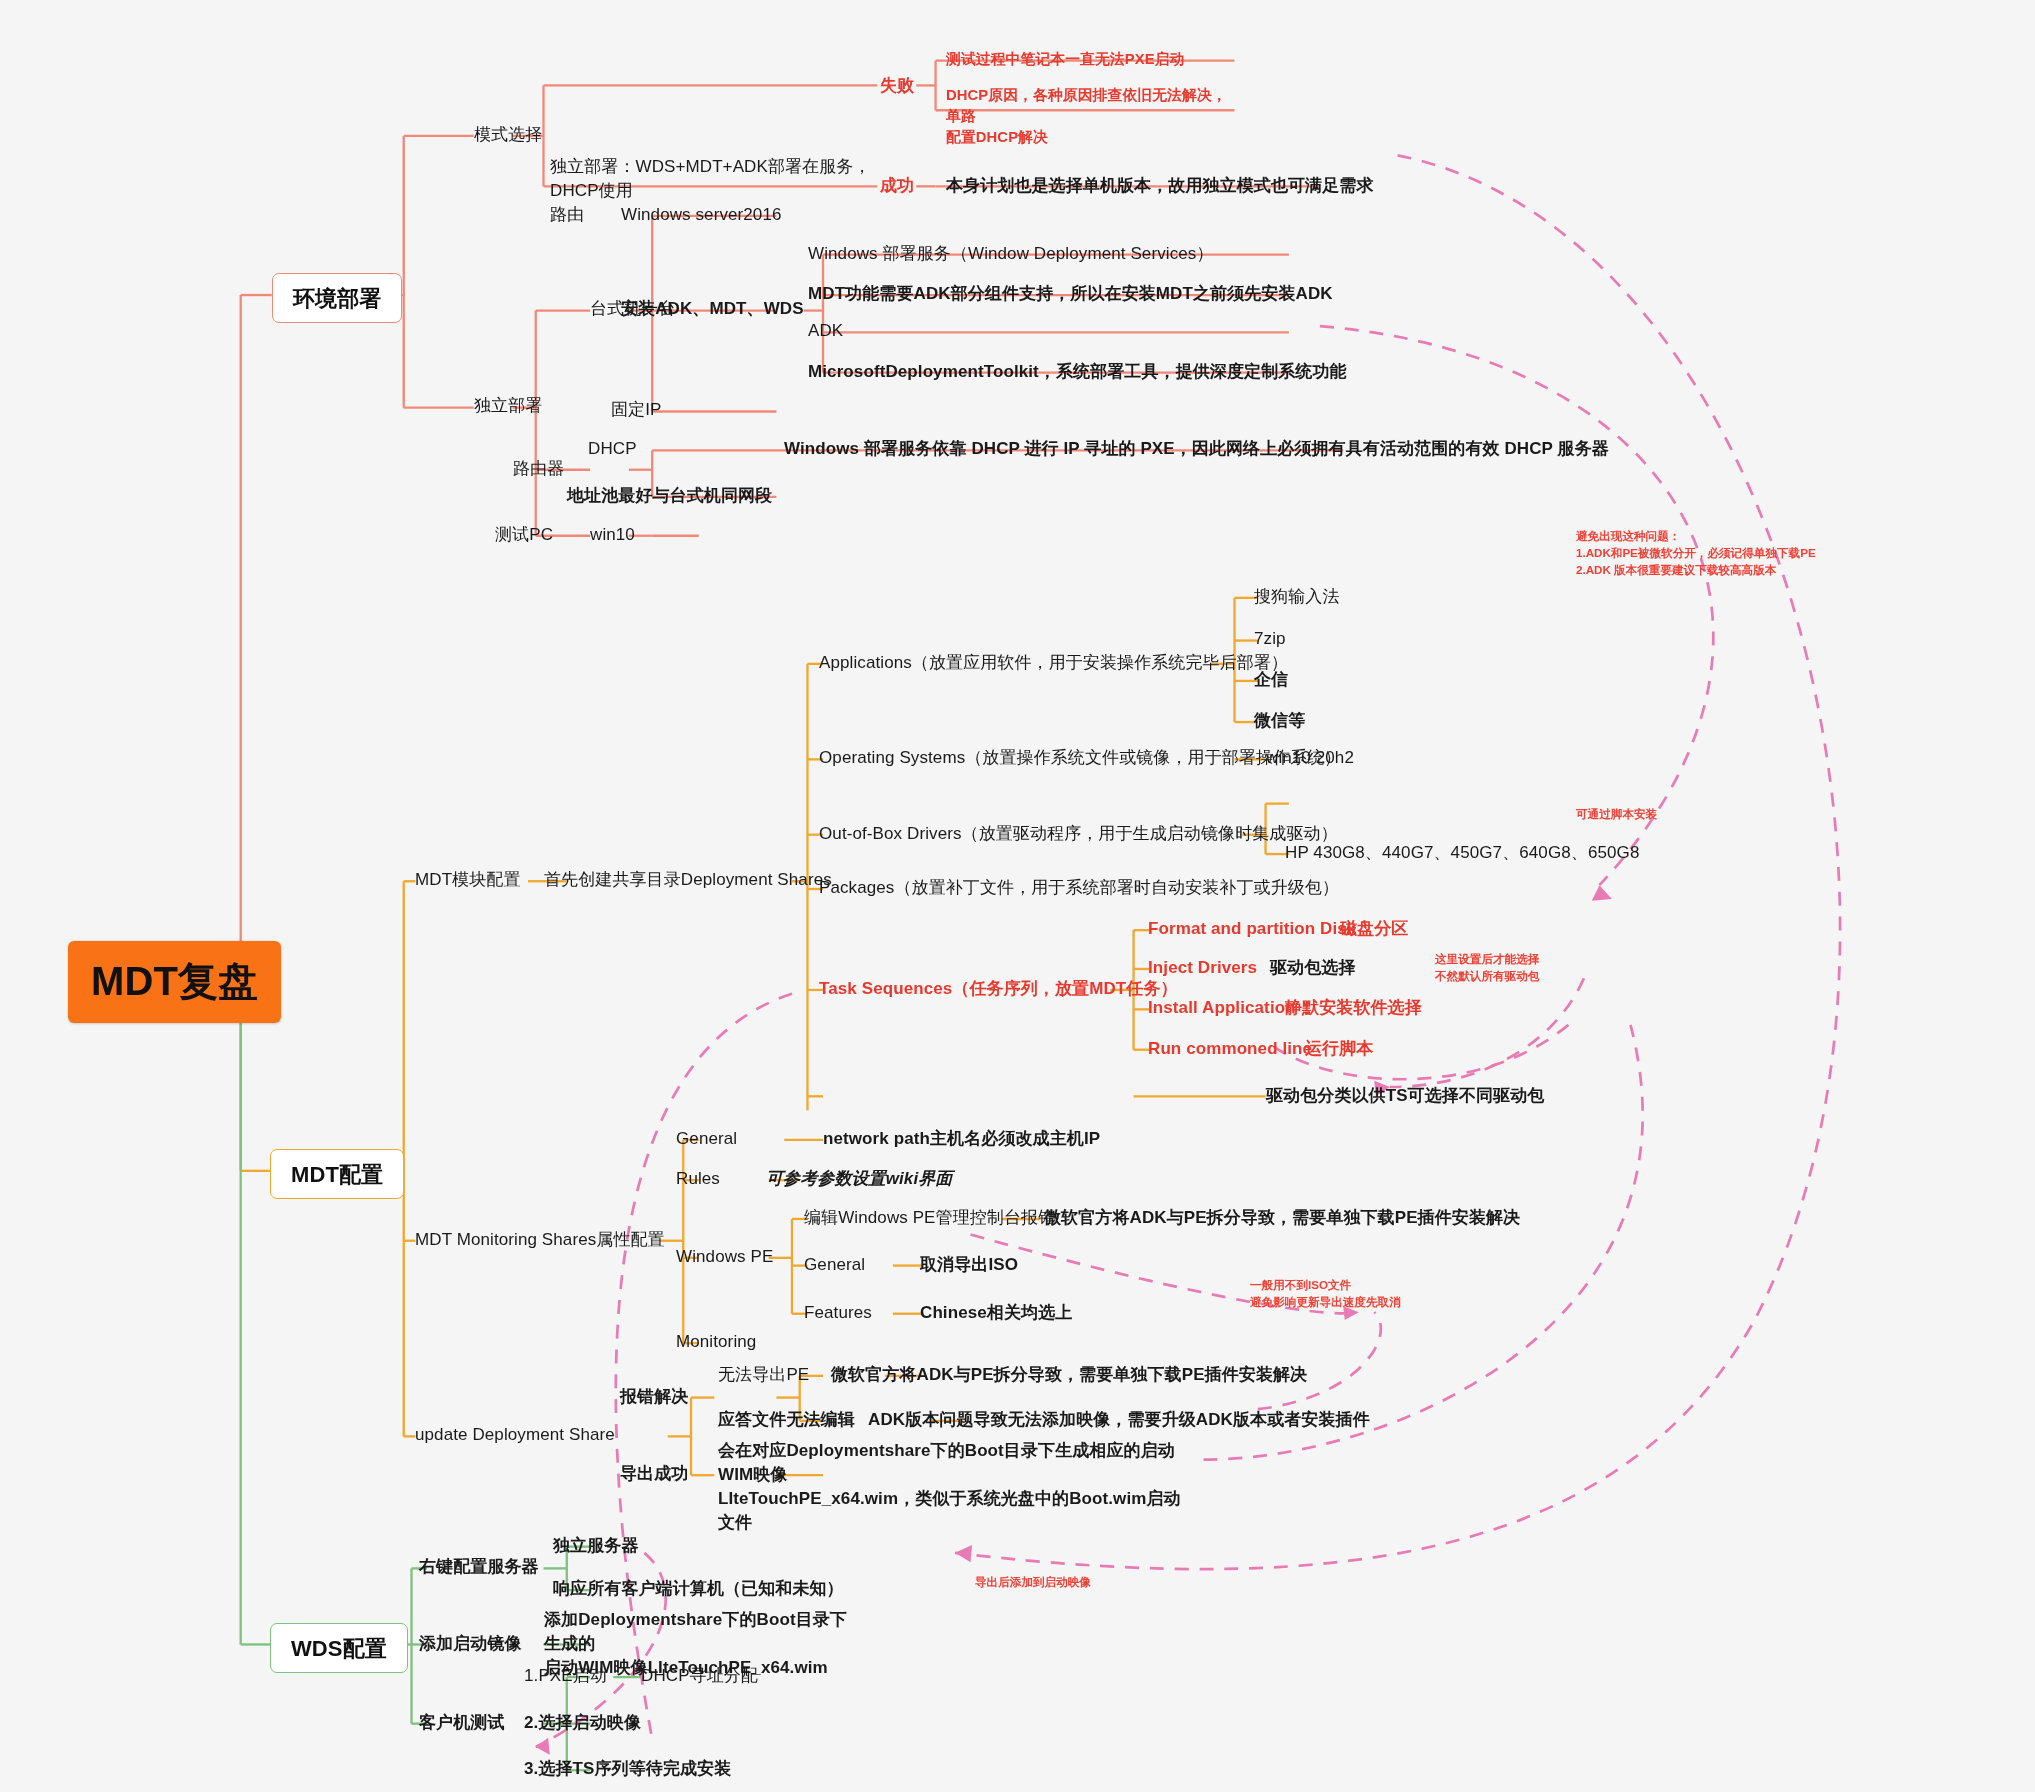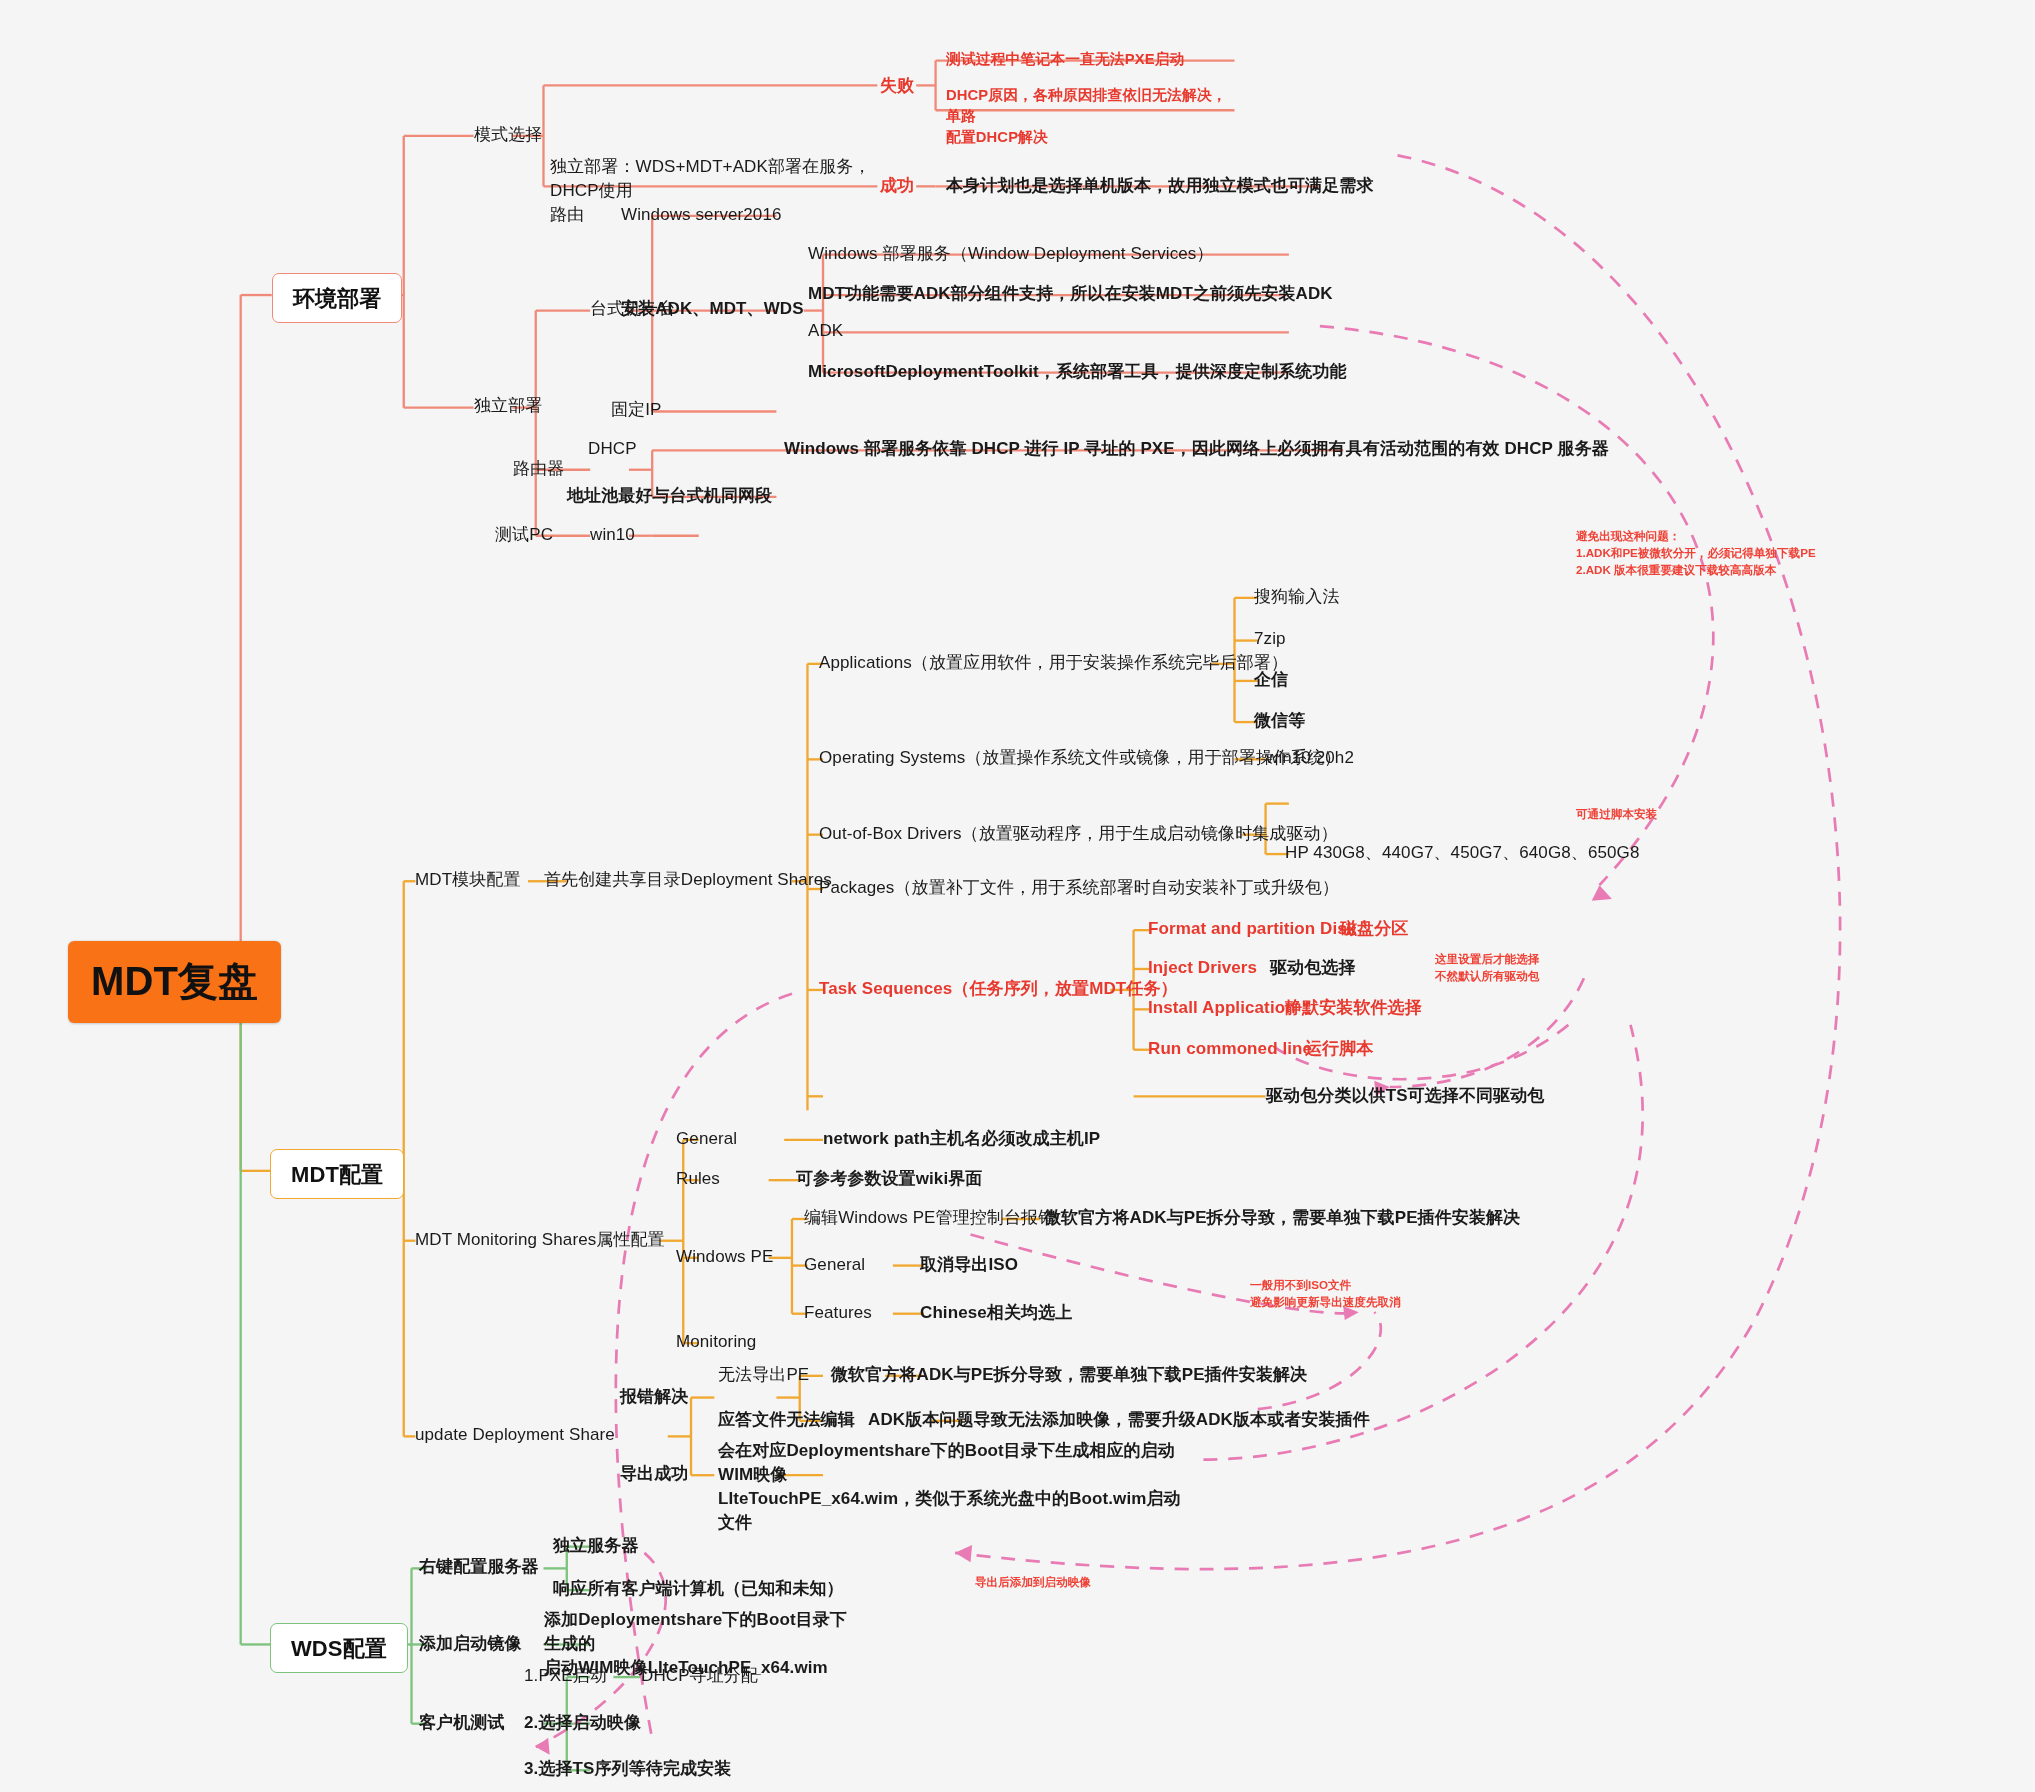--- a/index.html
+++ b/index.html
@@ -306,21 +306,21 @@
 
   <div class="note" style="left:1435px; top:951px;">这里设置后才能选择
 不然默认所有驱动包</div>
   <div class="node bold" style="left:1266px; top:1084px;">驱动包分类以供TS可选择不同驱动包</div>
 
   <div class="node" style="left:415px; top:1228px;">MDT Monitoring Shares属性配置</div>
 
   <div class="node" style="left:676px; top:1127px;">General</div>
   <div class="node bold" style="left:823px; top:1127px;">network path主机名必须改成主机IP</div>
   <div class="node" style="left:676px; top:1167px;">Rules</div>
-  <div class="node bold" style="left:796px; top:1167px;">可参考参数设置wiki界面</div>
+  <div class="node bold" style="left:766px; top:1167px;font-style:italic;">可参考参数设置wiki界面</div>
   <div class="node" style="left:676px; top:1245px;">Windows PE</div>
   <div class="node" style="left:676px; top:1330px;">Monitoring</div>
 
   <div class="node" style="left:804px; top:1206px;">编辑Windows PE管理控制台报错</div>
   <div class="node bold" style="left:1044px; top:1206px;">微软官方将ADK与PE拆分导致，需要单独下载PE插件安装解决</div>
   <div class="node" style="left:804px; top:1253px;">General</div>
   <div class="node bold" style="left:920px; top:1253px;">取消导出ISO</div>
   <div class="node" style="left:804px; top:1301px;">Features</div>
   <div class="node bold" style="left:920px; top:1301px;">Chinese相关均选上</div>
 

